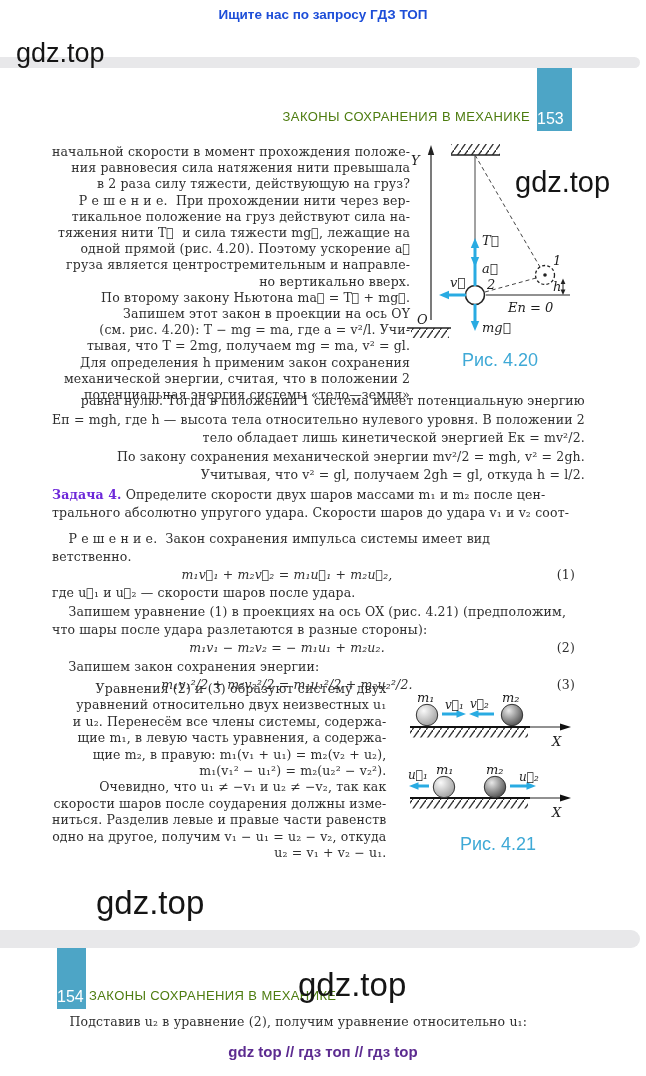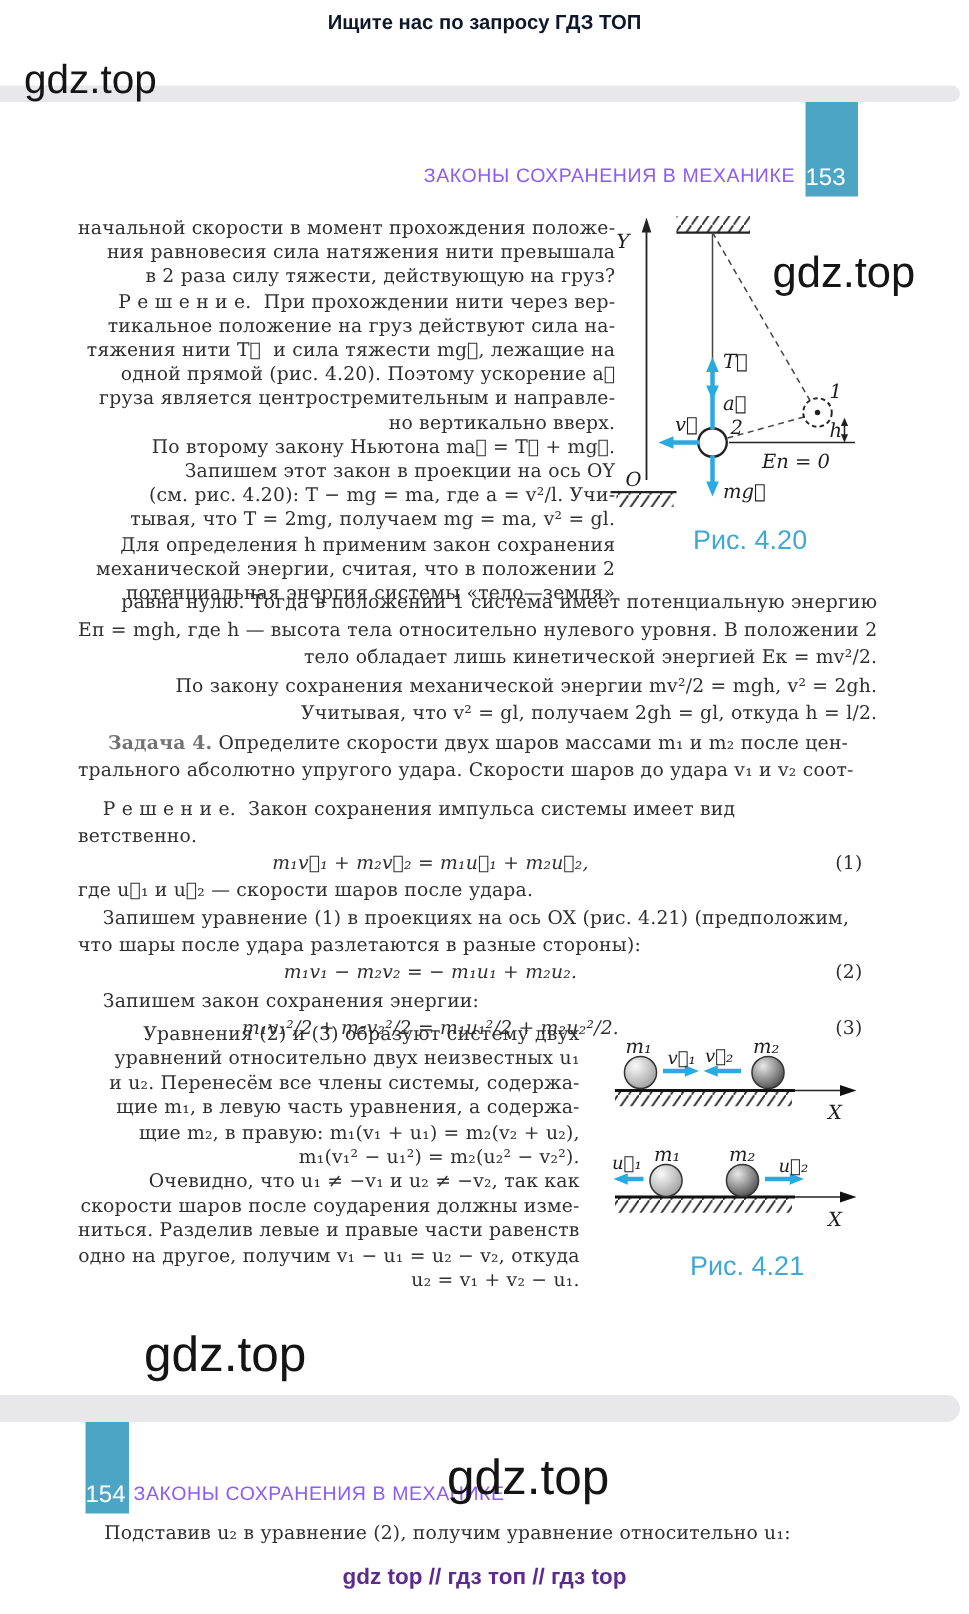--- a/index.html
+++ b/index.html
@@ -1,42 +1,42 @@
 <!DOCTYPE html>
 <html><head>
 <meta charset="utf-8">
 <style>
   html,body{margin:0;padding:0;}
   #screen{position:relative;width:646px;height:1076px;background:#ffffff;overflow:hidden;
           font-family:"DejaVu Serif",serif;color:#2f2f2f;}
   .banner{position:absolute;left:0;top:7px;width:646px;text-align:center;
-          font-family:"Liberation Sans",sans-serif;font-size:13.5px;font-weight:700;color:#0f172a;}
+          font-family:"Liberation Sans",sans-serif;font-size:13.5px;font-weight:700;color:#1d4ed8;}
   .strip{position:absolute;left:0;width:640px;background:#e8e8ea;}
   .s1{top:57px;height:11px;border-radius:0 6px 6px 0;}
   .s2{top:930px;height:18px;border-radius:0 9px 9px 0;}
   .card{position:absolute;left:0;width:642px;background:#ffffff;}
   .c153{top:68px;height:862px;border-radius:0 9px 9px 0;}
   .c154{top:948px;height:128px;border-radius:0 9px 0 0;padding-left:20px;}
   .tab{position:absolute;background:#4da5c6;color:#ffffff;
        font-family:"Liberation Sans",sans-serif;font-size:16px;font-weight:500;
        display:flex;align-items:flex-end;justify-content:flex-start;}
   .tab153{left:537px;top:0;width:35px;height:63px;padding-bottom:3px;box-sizing:border-box;}
   .tab154{left:57px;top:0;width:29px;height:61px;padding-bottom:3px;box-sizing:border-box;}
   .chapter{position:absolute;font-family:"Liberation Sans",sans-serif;font-size:13px;
-           color:#8b5cf6;letter-spacing:0.4px;white-space:pre;}
+           color:#4d7c0f;letter-spacing:0.4px;white-space:pre;}
   .chapter153{top:41px;right:112px;text-align:right;}
   .chapter154{top:40px;left:89px;}
   .txt{position:absolute;white-space:pre;font-size:12.5px;letter-spacing:0.15px;text-align:right;}
   .blockA{left:52px;top:76px;line-height:16.2px;}
   .blockB{left:52px;top:324px;line-height:18.6px;}
   .blockD{left:52px;top:613px;line-height:16.4px;}
   .blockC{position:absolute;left:52px;top:419px;width:523px;font-size:12.5px;letter-spacing:0.15px;}
   .blockC .row{position:relative;height:18.3px;white-space:pre;}
   .blockC .row.gap{margin-top:7px;}
-  .task{color:#737373;font-weight:700;margin-left:20px;}
+  .task{color:#6d28d9;font-weight:700;}
   .row.eq{font-style:italic;}
   .eqbody{display:inline-block;width:470px;text-align:center;}
   .eqnum{position:absolute;right:0;top:0;width:70px;text-align:right;font-style:normal;}
   .figcap{position:absolute;font-family:"Liberation Sans",sans-serif;font-size:18px;color:#3fa9d6;}
   .cap420{left:462px;top:282px;}
   .cap421{left:460px;top:766px;}
   .fig420{position:absolute;left:398px;top:72px;}
   .fig421{position:absolute;left:398px;top:612px;}
   .wm{position:absolute;font-family:"Liberation Sans",sans-serif;color:#151515;font-weight:400;}
   .wm-top{left:16px;top:38px;font-size:27px;}

